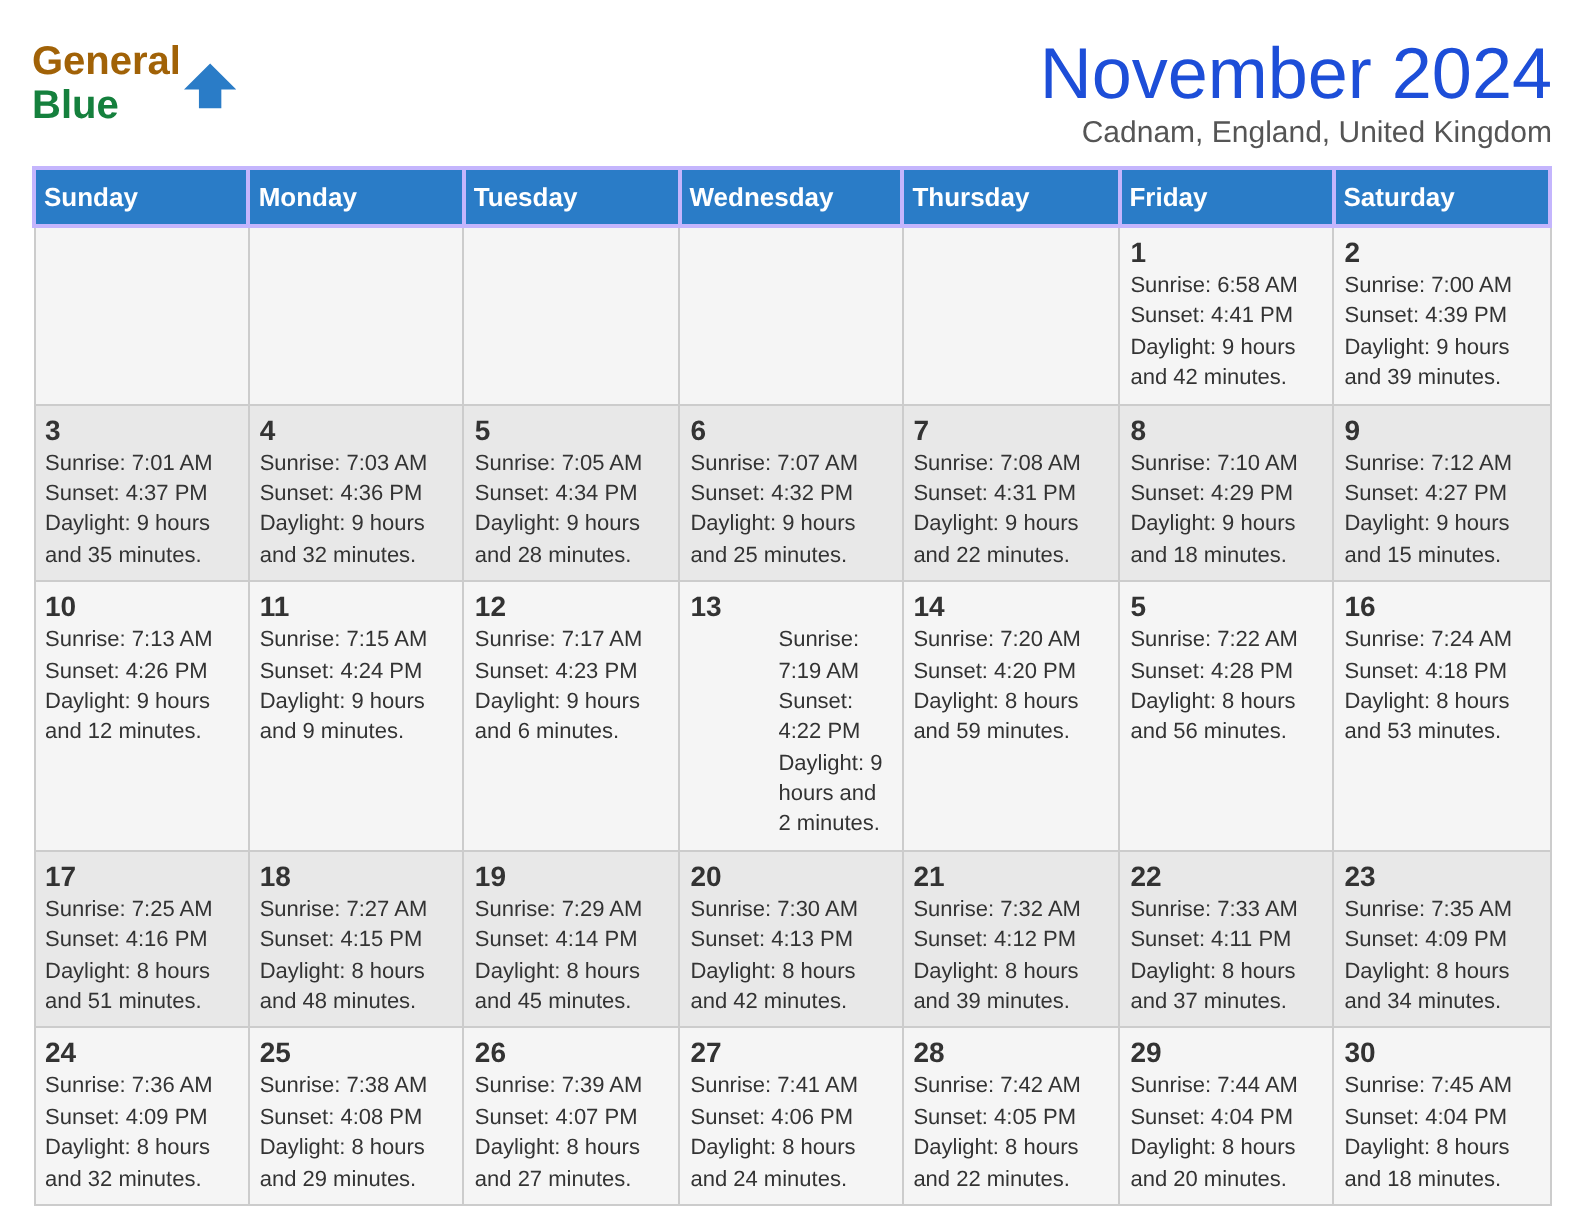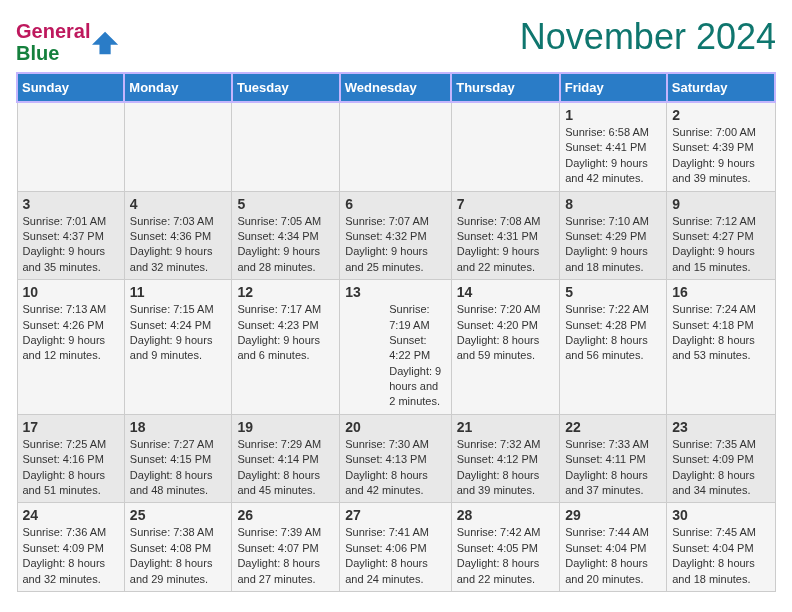--- a/index.html
+++ b/index.html
@@ -21,34 +21,34 @@
       align-items: center;
       margin-top: 4px;
     }
     .logo-text {
       font-size: 20px;
       font-weight: bold;
       color: #333;
       line-height: 1.1;
     }
     .logo-text span {
-      color: #be185d;
+      color: #a16207;
     }
     .logo-icon {
       width: 28px;
       height: 28px;
       margin-left: 2px;
     }
     .title-area {
       text-align: right;
     }
     .month-title {
       font-size: 36px;
       font-weight: normal;
-      color: #0f766e;
+      color: #1d4ed8;
     }
     .subtitle {
       font-size: 15px;
       color: #555;
     }
     table {
       width: 100%;
       border-collapse: collapse;
     }
     thead tr th {
@@ -103,20 +103,21 @@
           <span style="color:#15803d;">Blue</span>
         </div>
         <svg class="logo-icon" viewBox="0 0 30 30" xmlns="http://www.w3.org/2000/svg">
           <polygon points="14,4 28,18 20,18 20,28 8,28 8,18 0,18" fill="#2a7cc7"></polygon>
         </svg>
       </div>
     </div>
   </div>
   <div class="title-area">
     <div class="month-title">November 2024</div>
+    <div class="subtitle">Cadnam, England, United Kingdom</div>
   </div>
 </div>
 
 <table>
   <thead>
     <tr id="thead-row">
     <th>Sunday</th>
         <th>Monday</th>
         <th>Tuesday</th>
         <th>Wednesday</th>

